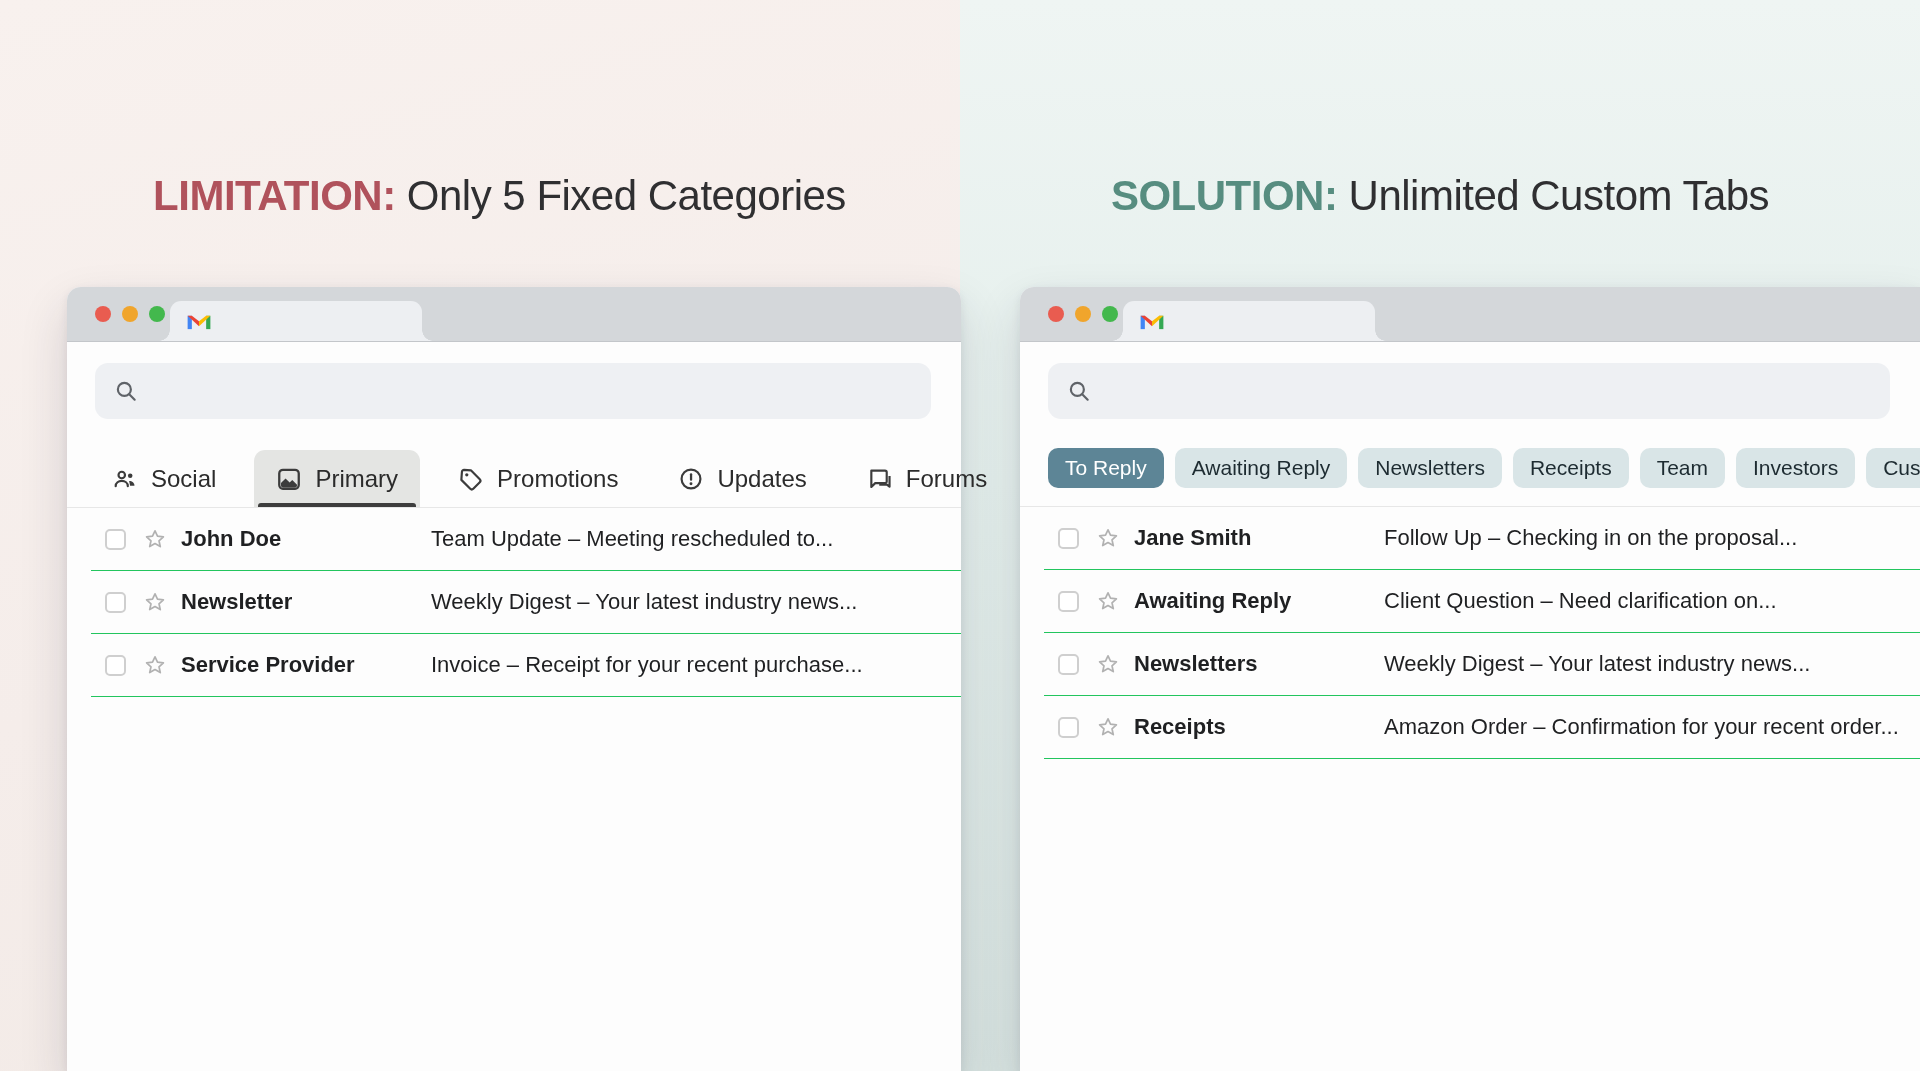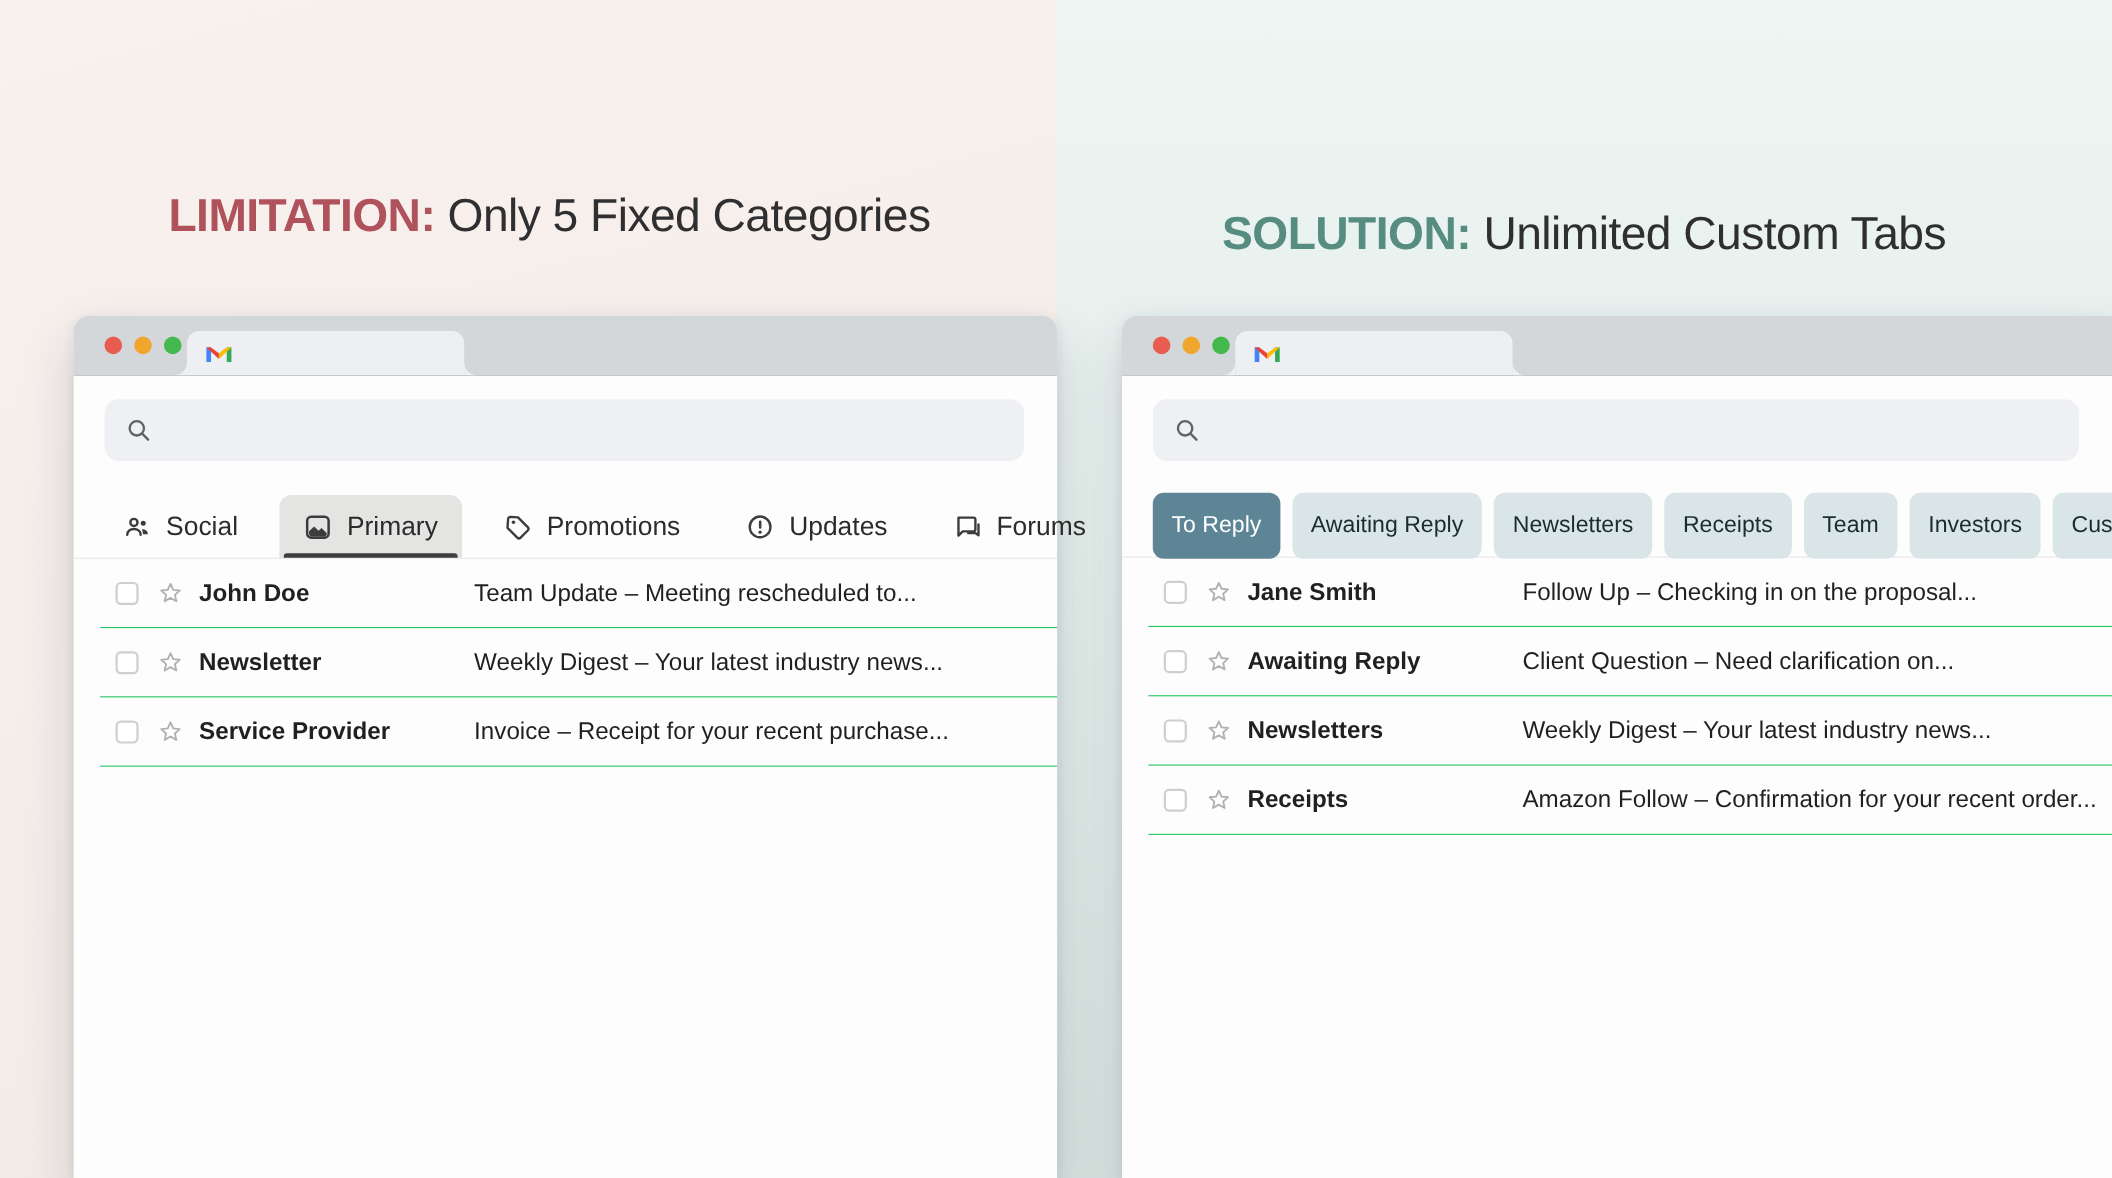--- a/index.html
+++ b/index.html
@@ -39,41 +39,41 @@
 
   
   .cat-row{display:flex;align-items:stretch;height:57px;margin-top:31px;border-bottom:1px solid #e7e7e7;padding-left:23px;box-sizing:content-box;}
   .cat-tab{display:flex;align-items:center;gap:13px;padding:0 22px;font-size:24px;color:#2b2b2b;font-weight:500;position:relative;margin-right:16px;cursor:default;}
   .cat-tab.active{background:#e4e5e3;border-radius:11px 11px 0 0;}
   .cat-tab.active::after{content:"";position:absolute;left:4px;right:4px;bottom:0;height:4px;border-radius:3px 3px 0 0;background:#3d3d3d;}
   .cat-tab svg{display:block;}
 
   
   .pill-row{display:flex;align-items:flex-start;gap:11px;height:58px;margin-top:29px;border-bottom:1px solid #e7e7e7;padding-left:28px;}
-  .pill{display:flex;align-items:center;height:60px;padding:0 17px;background:#d9e5e7;border-radius:10px;font-size:21px;font-weight:500;color:#1d2b31;white-space:nowrap;cursor:default;}
+  .pill{display:flex;align-items:center;height:40px;padding:0 17px;background:#d9e5e7;border-radius:10px;font-size:21px;font-weight:500;color:#1d2b31;white-space:nowrap;cursor:default;}
   .pill.active{background:#5d8596;color:#ffffff;}
 
   
   .email-row{display:flex;align-items:center;height:62px;border-bottom:1px solid #22c55e;margin-left:24px;padding-left:14px;}
   .checkbox{width:21px;height:21px;border:2px solid #cfcfcf;border-radius:5px;background:#fff;box-sizing:border-box;margin-right:17px;flex:0 0 auto;}
   .star{margin-right:14px;flex:0 0 auto;display:flex;}
   .sender{width:250px;flex:0 0 auto;font-size:22px;font-weight:600;color:#1f2022;white-space:nowrap;overflow:hidden;}
   .subject{flex:1;font-size:22px;font-weight:500;color:#1f2022;white-space:nowrap;overflow:hidden;}
 </style>
 </head>
 <body>
 
 <div class="canvas">
   <div class="half left"></div>
   <div class="half right"></div>
 
   <div class="headline" style="width:960px;left:0;">
     <span class="hl hl-red">LIMITATION:</span><span> Only 5 Fixed Categories</span>
   </div>
-  <div class="headline" style="width:960px;left:960px;margin-top:16px;">
+  <div class="headline" style="width:960px;left:960px;">
     <span class="hl hl-teal">SOLUTION:</span><span> Unlimited Custom Tabs</span>
   </div>
 
   <div class="window win-left">
     <div class="titlebar">
       <div class="traffic">
         <span class="tl-red"></span>
         <span class="tl-yellow"></span>
         <span class="tl-green"></span>
       </div>
@@ -252,17 +252,17 @@
         <span class="subject">Weekly Digest – Your latest industry news...</span>
       </div>
       <div class="email-row">
         <span class="checkbox"></span>
         <span class="star">
             <svg width="24" height="24" viewBox="0 0 24 24">
               <path d="M12 3.8 l2.5 5.4 5.9 .6 -4.4 4 1.3 5.8 -5.3-3.1 -5.3 3.1 1.3-5.8 -4.4-4 5.9-.6 z" fill="none" stroke="#b1b1b1" stroke-width="1.7" stroke-linejoin="round"></path>
             </svg>
           </span>
         <span class="sender">Receipts</span>
-        <span class="subject">Amazon Follow – Confirmation for your recent order...</span>
+        <span class="subject">Amazon Order – Confirmation for your recent order...</span>
       </div>
     </div>
   </div>
 </div>
 
 </body></html>

